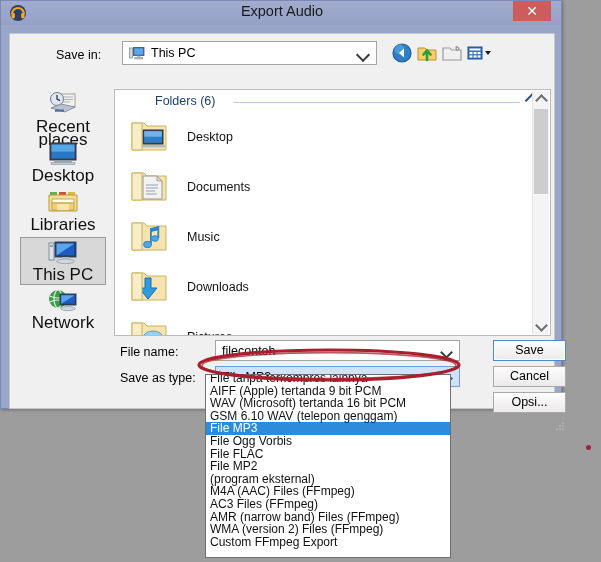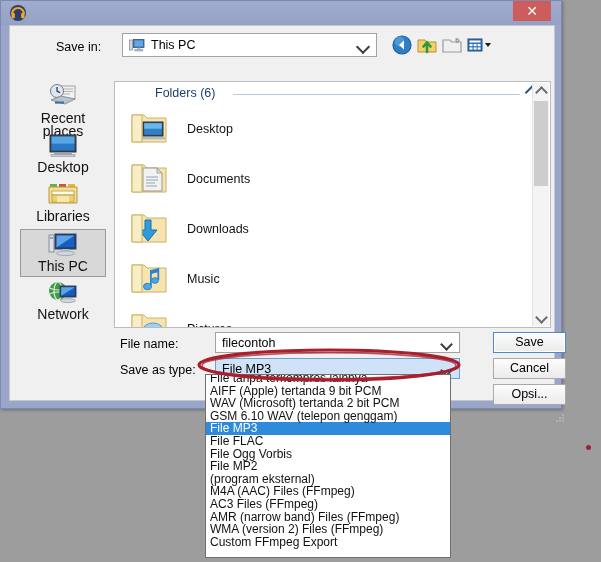--- a/index.html
+++ b/index.html
@@ -30,21 +30,21 @@
   #dialog-title{
     position:absolute;left:0;top:2px;width:562px;text-align:center;
     font-size:14.5px;color:#1a1a1a;font-family:"Liberation Sans",sans-serif;
   }
   #close-btn{
     position:absolute;right:10px;top:0px;width:38px;height:20px;
     background:#cd5c5c;color:#fff;font-size:14px;text-align:center;line-height:20px;cursor:pointer;
   }
 
   #dialog-body{
-    position:absolute;left:8px;top:24px;width:546px;height:376px;
+    position:absolute;left:8px;top:32px;width:546px;height:376px;
     background:#f0f0f0;border:1px solid #c7c7c7;box-sizing:border-box;
   }
 
   
   #savein-label{position:absolute;left:46px;top:14px;font-size:12.5px;}
   #savein-combo{
     position:absolute;left:112px;top:7px;width:255px;height:24px;
     background:#fff;border:1px solid #a3a3a3;box-sizing:border-box;cursor:pointer;
   }
   #savein-pcicon{position:absolute;left:6px;top:4px;width:16px;height:15px;}
@@ -57,21 +57,21 @@
   #tb-newfolder{left:431px;}
   #tb-views{left:455px;width:30px;}
 
   
   #places{
     position:absolute;left:8px;top:55px;width:90px;height:247px;
     background:#f0f0f0;
   }
   .place{position:relative;width:86px;height:48px;margin:1px 2px;text-align:center;cursor:pointer;}
   .place .pic{height:30px;display:flex;align-items:center;justify-content:center;}
-  .place .lbl{font-size:14px;color:#111;line-height:13px;}
+  .place .lbl{font-size:17px;color:#111;line-height:13px;}
   .place.selected{background:#d8d8d8;border:1px solid #9a9a9a;box-sizing:border-box;}
 
   
   #filelist{
     position:absolute;left:104px;top:55px;width:437px;height:247px;
     background:#fff;border:1px solid #bcbcbc;box-sizing:border-box;overflow:hidden;
   }
   #folders-hdr{position:relative;height:22px;margin-left:32px;}
   #folders-hdr .ft{position:absolute;left:8px;top:4px;font-size:12.5px;color:#1c3f70;background:#fff;padding-right:6px;}
   #folders-hdr .fline{position:absolute;left:86px;top:12px;right:30px;height:1px;background:#b9cbe0;}
@@ -162,20 +162,21 @@
 
 <div id="dialog">
 
   <div id="titlebar">
     <svg id="app-icon" viewBox="0 0 18 18">
       <circle cx="9" cy="9" r="8" fill="#2f3d6b"></circle>
       <path d="M3 10a6 6 0 0 1 12 0" stroke="#f2a81d" stroke-width="2.2" fill="none"></path>
       <rect x="2.5" y="9" width="3.4" height="5.5" rx="1.4" fill="#f2a81d"></rect>
       <rect x="12.1" y="9" width="3.4" height="5.5" rx="1.4" fill="#f2a81d"></rect>
     </svg>
+    <div id="dialog-title">Export Audio</div>
     <div id="close-btn">✕</div>
   </div>
 
   <div id="dialog-body">
 
     <div id="savein-label">Save in:</div>
     <div id="savein-combo">
       <svg id="savein-pcicon" viewBox="0 0 16 15">
         <rect x="0.5" y="2" width="3" height="10" fill="#cfd6e0" stroke="#7b8694" stroke-width="0.7"></rect>
         <rect x="4.5" y="1.5" width="10.5" height="8" fill="#2f6fbe" stroke="#40505f" stroke-width="0.8"></rect>
@@ -322,42 +323,42 @@
               <path d="M17 19h12M17 22h12M17 25h9M17 28h11"></path>
             </g>
           <path d="M3 7 h10 v27 H3 Z" fill="#f7edc7" stroke="#cbb25f" stroke-width="1"></path>
         </svg>
         <div class="fname">Documents</div>
       </div>
 
       <div class="frow">
         <svg class="ficon" viewBox="0 0 40 40">
           <path d="M3 7 h12 l3 3 h19 v24 H3 Z" fill="#f5e4b0" stroke="#cbb25f" stroke-width="1"></path>
-          <path d="M22 12 v10 h6 l-9 11 l-9 -11 h6 v-10 Z" fill="#2e9bdc" stroke="#1c6ea8" stroke-width="1"></path>
-          <path d="M3 7 h10 v27 H3 Z" fill="#f7edc7" stroke="#cbb25f" stroke-width="1"></path>
-        </svg>
-        <div class="fname">Downloads</div>
-      </div>
-
-      <div class="frow">
-        <svg class="ficon" viewBox="0 0 40 40">
-          <path d="M3 7 h12 l3 3 h19 v24 H3 Z" fill="#f5e4b0" stroke="#cbb25f" stroke-width="1"></path>
           <path d="M22 12 l8 -2 v4 l-8 2 Z" fill="#2b84cd"></path>
           <rect x="21" y="12" width="1.8" height="16" fill="#2b84cd"></rect>
           <rect x="28.4" y="10" width="1.8" height="12" fill="#2b84cd"></rect>
           <ellipse cx="18.5" cy="28.5" rx="4" ry="3.2" fill="#4ea6e2" stroke="#2b84cd" stroke-width="1"></ellipse>
           <ellipse cx="26" cy="22.5" rx="3.4" ry="2.8" fill="#4ea6e2" stroke="#2b84cd" stroke-width="1"></ellipse>
           <path d="M3 7 h10 v27 H3 Z" fill="#f7edc7" stroke="#cbb25f" stroke-width="1"></path>
         </svg>
         <div class="fname">Music</div>
       </div>
 
       <div class="frow">
         <svg class="ficon" viewBox="0 0 40 40">
           <path d="M3 7 h12 l3 3 h19 v24 H3 Z" fill="#f5e4b0" stroke="#cbb25f" stroke-width="1"></path>
+          <path d="M22 12 v10 h6 l-9 11 l-9 -11 h6 v-10 Z" fill="#2e9bdc" stroke="#1c6ea8" stroke-width="1"></path>
+          <path d="M3 7 h10 v27 H3 Z" fill="#f7edc7" stroke="#cbb25f" stroke-width="1"></path>
+        </svg>
+        <div class="fname">Downloads</div>
+      </div>
+
+      <div class="frow">
+        <svg class="ficon" viewBox="0 0 40 40">
+          <path d="M3 7 h12 l3 3 h19 v24 H3 Z" fill="#f5e4b0" stroke="#cbb25f" stroke-width="1"></path>
           <ellipse cx="24" cy="22" rx="10" ry="7" fill="#9fd2f2" stroke="#5a9bc9" stroke-width="1"></ellipse>
           <path d="M3 7 h10 v27 H3 Z" fill="#f7edc7" stroke="#cbb25f" stroke-width="1"></path>
         </svg>
         <div class="fname">Pictures</div>
       </div>
 
       <div id="fl-scroll">
         <div class="sup">
             <div class="chev"></div>
           </div>
@@ -391,25 +392,25 @@
       <i style="left:0px;top:6px"></i>
         <i style="left:3px;top:6px"></i>
         <i style="left:6px;top:6px"></i>
     </div>
   </div>
 </div>
 
 <div id="dropdown">
     <div class="opt clipped">File tanpa terkompres lainnya</div>
     <div class="opt">AIFF (Apple) tertanda 9 bit PCM</div>
-    <div class="opt">WAV (Microsoft) tertanda 2 bit PCM</div>
+    <div class="opt">WAV (Microsoft) tertanda 16 bit PCM</div>
     <div class="opt">GSM 6.10 WAV (telepon genggam)</div>
     <div class="opt sel">File MP3</div>
+    <div class="opt">File Ogg Vorbis</div>
     <div class="opt">File FLAC</div>
-    <div class="opt">File Ogg Vorbis</div>
     <div class="opt">File MP2</div>
     <div class="opt">(program eksternal)</div>
     <div class="opt">M4A (AAC) Files (FFmpeg)</div>
     <div class="opt">AC3 Files (FFmpeg)</div>
     <div class="opt">AMR (narrow band) Files (FFmpeg)</div>
     <div class="opt">WMA (version 2) Files (FFmpeg)</div>
     <div class="opt">Custom FFmpeg Export</div>
   </div>
 
 <svg id="annot" viewBox="0 0 268 36">

